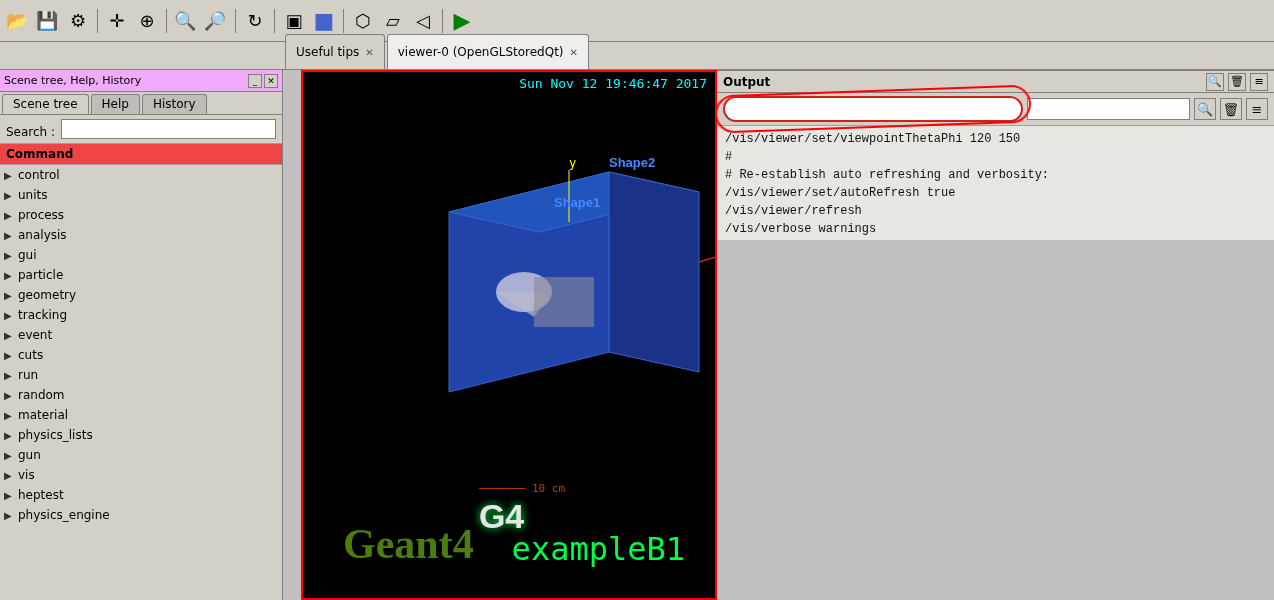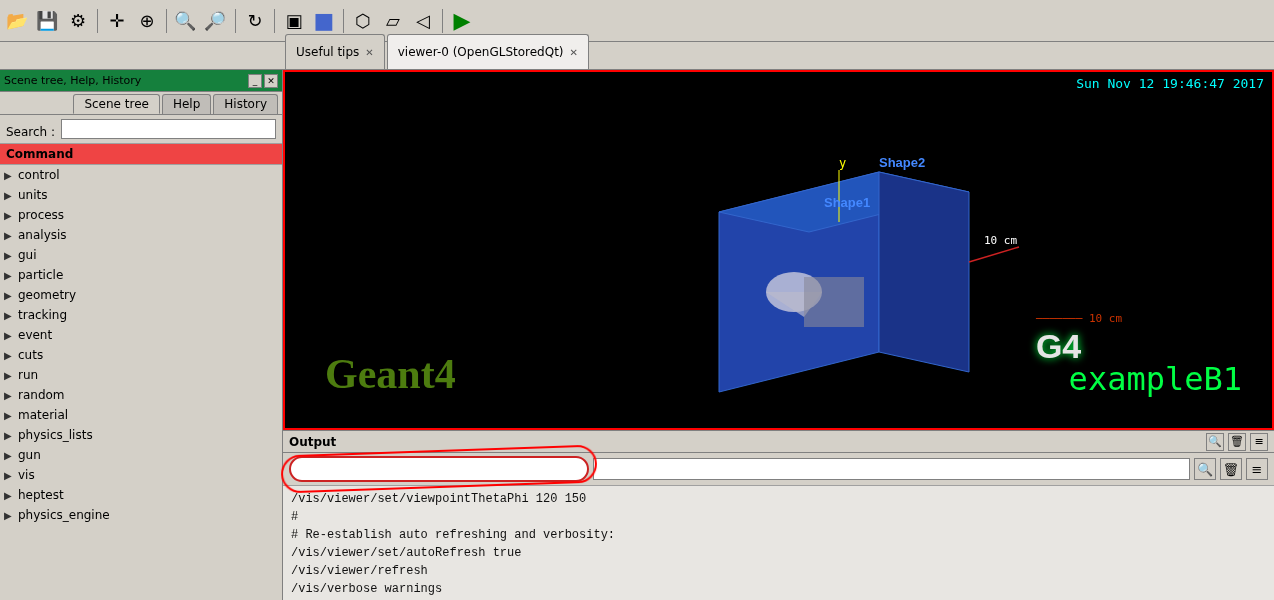--- a/index.html
+++ b/index.html
@@ -61,21 +61,21 @@
       background: #d4d0c8;
       border-right: 1px solid #808080;
       display: flex;
       flex-direction: column;
       flex-shrink: 0;
     }
 
     
     .panel-titlebar {
       height: 22px;
-      background: #15803d;
+      background: #f0abfc;
       display: flex;
       align-items: center;
       justify-content: space-between;
       padding: 0 4px;
       border-bottom: 1px solid #808080;
       font-size: 11px;
     }
     .panel-titlebar-btns {
       display: flex; gap: 2px;
     }
@@ -87,21 +87,20 @@
       display: flex; align-items: center; justify-content: center;
       cursor: pointer;
     }
 
     
     .sub-tabs {
       display: flex;
       background: #d4d0c8;
       padding: 2px 2px 0 2px;
       border-bottom: 1px solid #808080;
-      justify-content: flex-end;
     }
     .sub-tab {
       padding: 2px 10px;
       font-size: 12px;
       cursor: pointer;
       border: 1px solid #808080;
       border-bottom: none;
       background: #c0bdb8;
       border-radius: 3px 3px 0 0;
       margin-right: 2px;
@@ -154,21 +153,22 @@
       width: 14px;
       font-size: 10px;
       color: #333;
     }
     .tree-label { font-size: 12px; }
 
     
     .right-area {
       flex: 1;
       display: flex;
-      flex-direction: column;
+      flex-direction: row;
+      margin-left: 18px;
     }
 
     
     .viewport {
       flex: 1;
       background: black;
       position: relative;
       border: 2px solid red;
       overflow: hidden;
       min-height: 0;

